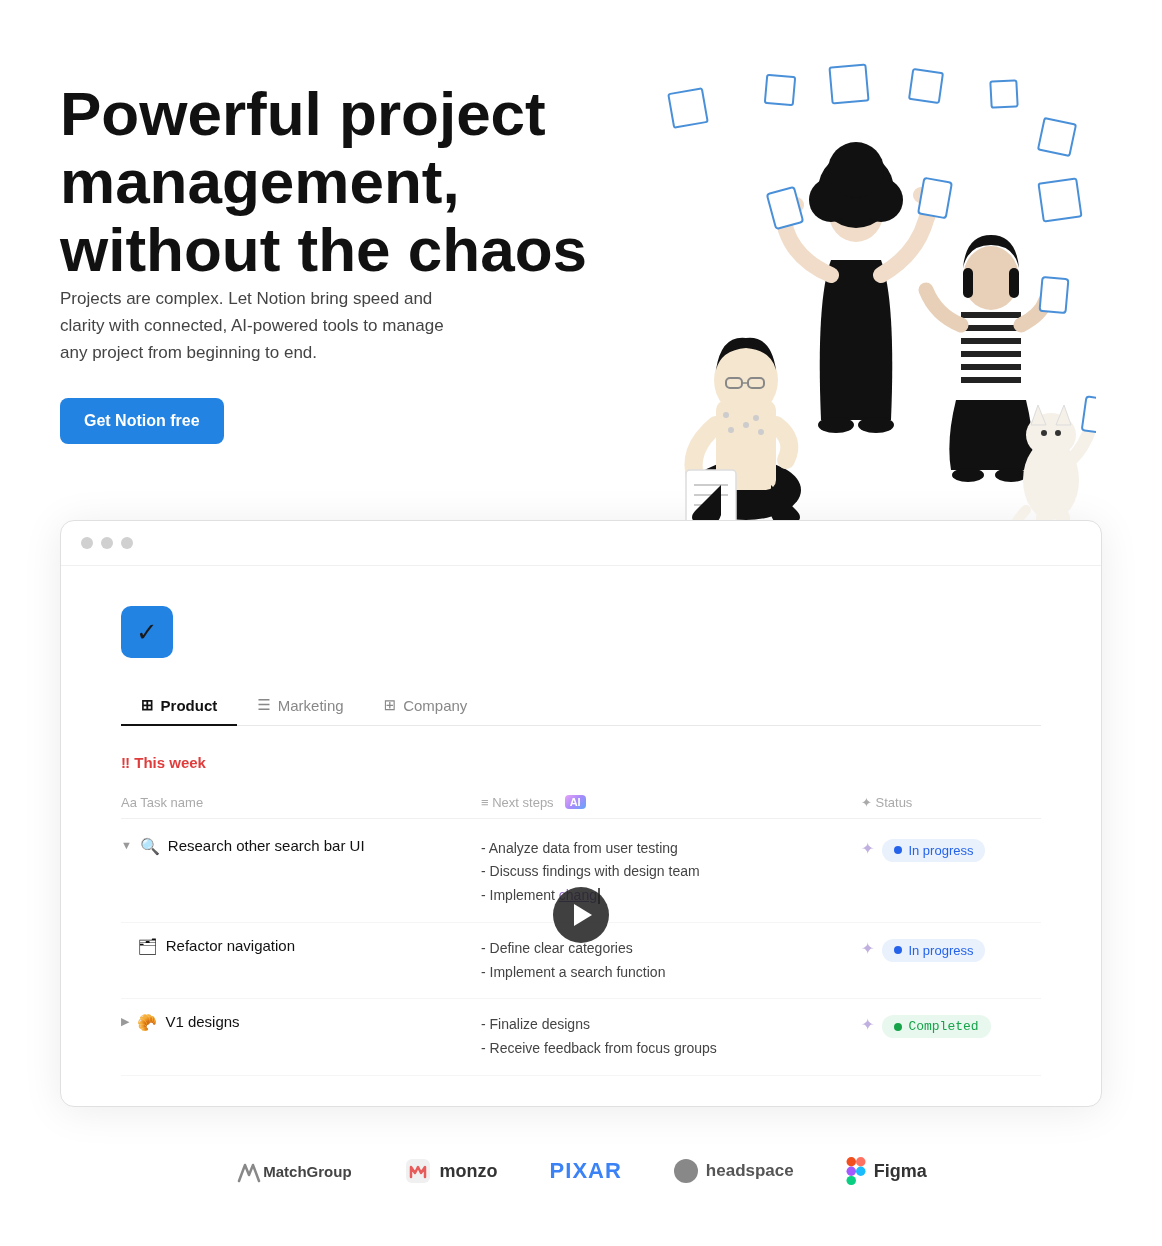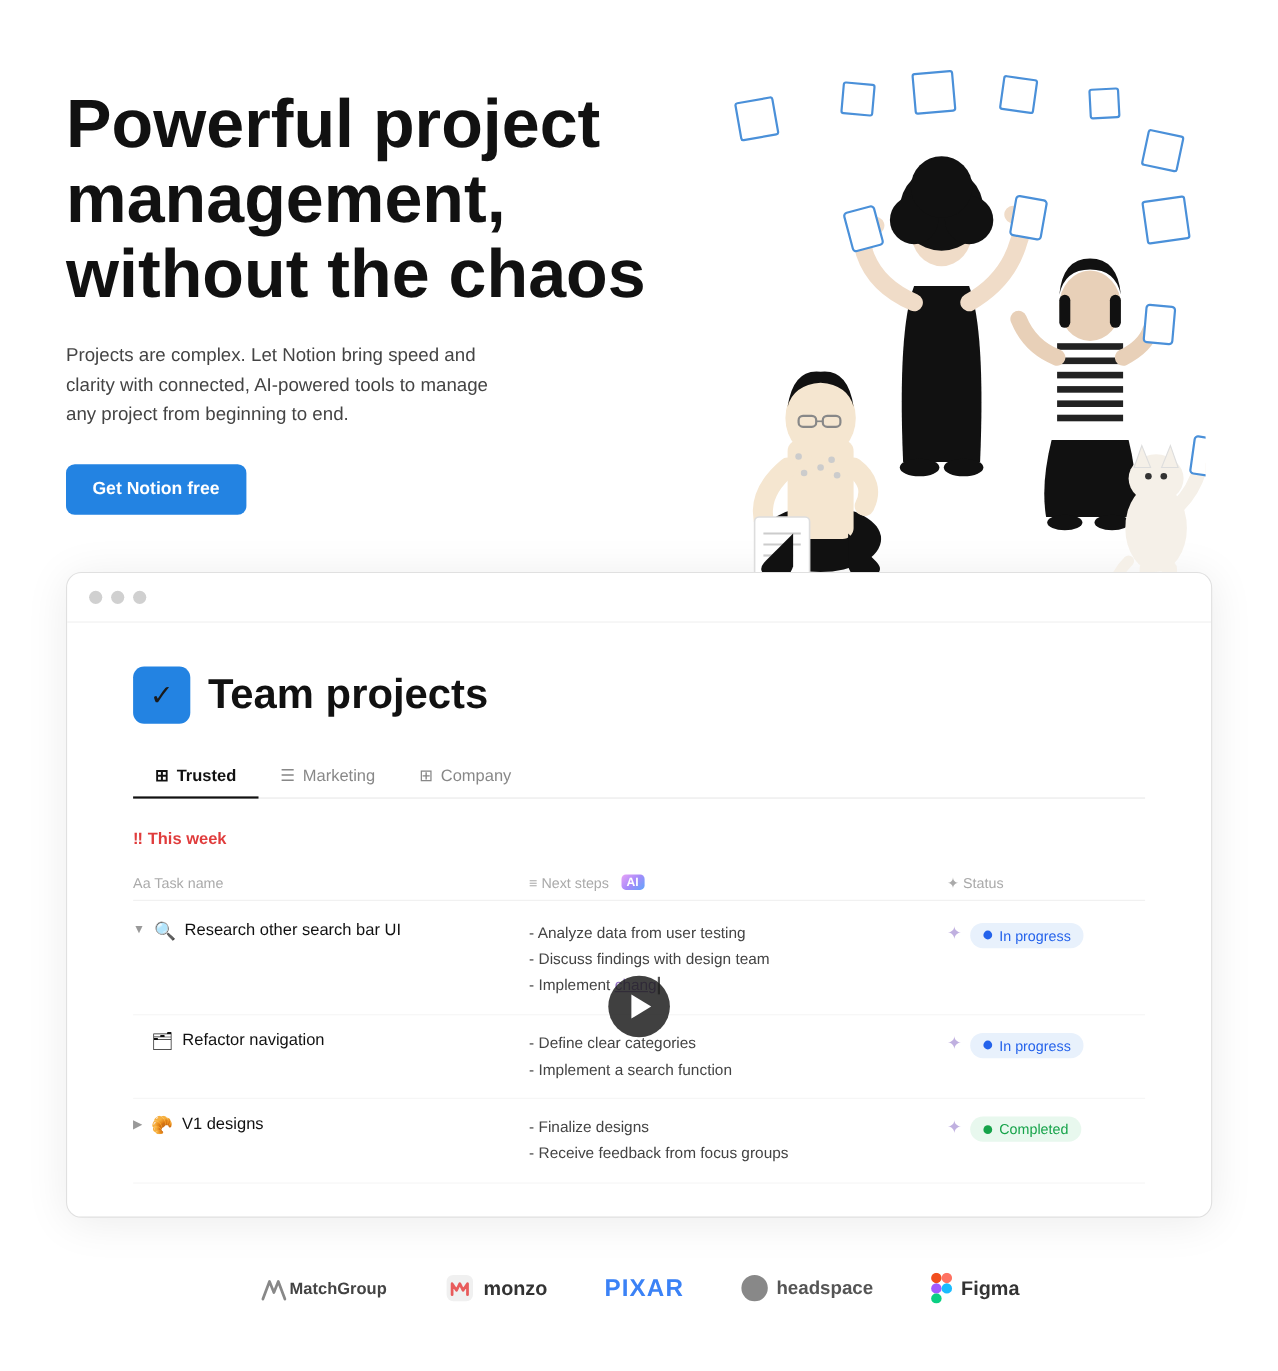--- a/index.html
+++ b/index.html
@@ -22,21 +22,20 @@
     }
     .hero-text {
       flex: 0 0 550px;
       padding-top: 20px;
     }
     .hero-title {
       font-size: 62px;
       font-weight: 800;
       line-height: 1.1;
       color: #111;
-      margin-bottom: 24px;
     }
     .hero-subtitle {
       font-size: 17px;
       color: #444;
       line-height: 1.6;
       margin-bottom: 32px;
       max-width: 400px;
     }
     .cta-button {
       background: #2383e2;
@@ -255,20 +254,21 @@
       padding: 4px 12px;
       border-radius: 20px;
     }
     .status-badge.in-progress {
       background: #e8f1fc;
       color: #2563eb;
     }
     .status-badge.completed {
       background: #e8f8ee;
       color: #16a34a;
+      font-family: Liberation Mono, monospace;
     }
     .status-dot {
       width: 8px;
       height: 8px;
       border-radius: 50%;
     }
     .dot-blue { background: #2563eb; }
     .dot-green { background: #16a34a; }
 
     
@@ -505,27 +505,26 @@
   <div class="window-chrome">
     <div class="dot"></div>
     <div class="dot"></div>
     <div class="dot"></div>
   </div>
   <div class="app-content">
     <div class="page-header">
       <div class="page-icon">
         <span>✓</span>
       </div>
-      <h2 class="page-title">Team projects</h2>
     </div>
 
     <div class="tabs">
       <div class="tab active">
         <span class="tab-icon">⊞</span>
-        <span>Trusted</span>
+        <span>Product</span>
       </div>
       <div class="tab">
         <span class="tab-icon">☰</span>
         <span>Marketing</span>
       </div>
       <div class="tab">
         <span class="tab-icon">⊞</span>
         <span>Company</span>
       </div>
     </div>

